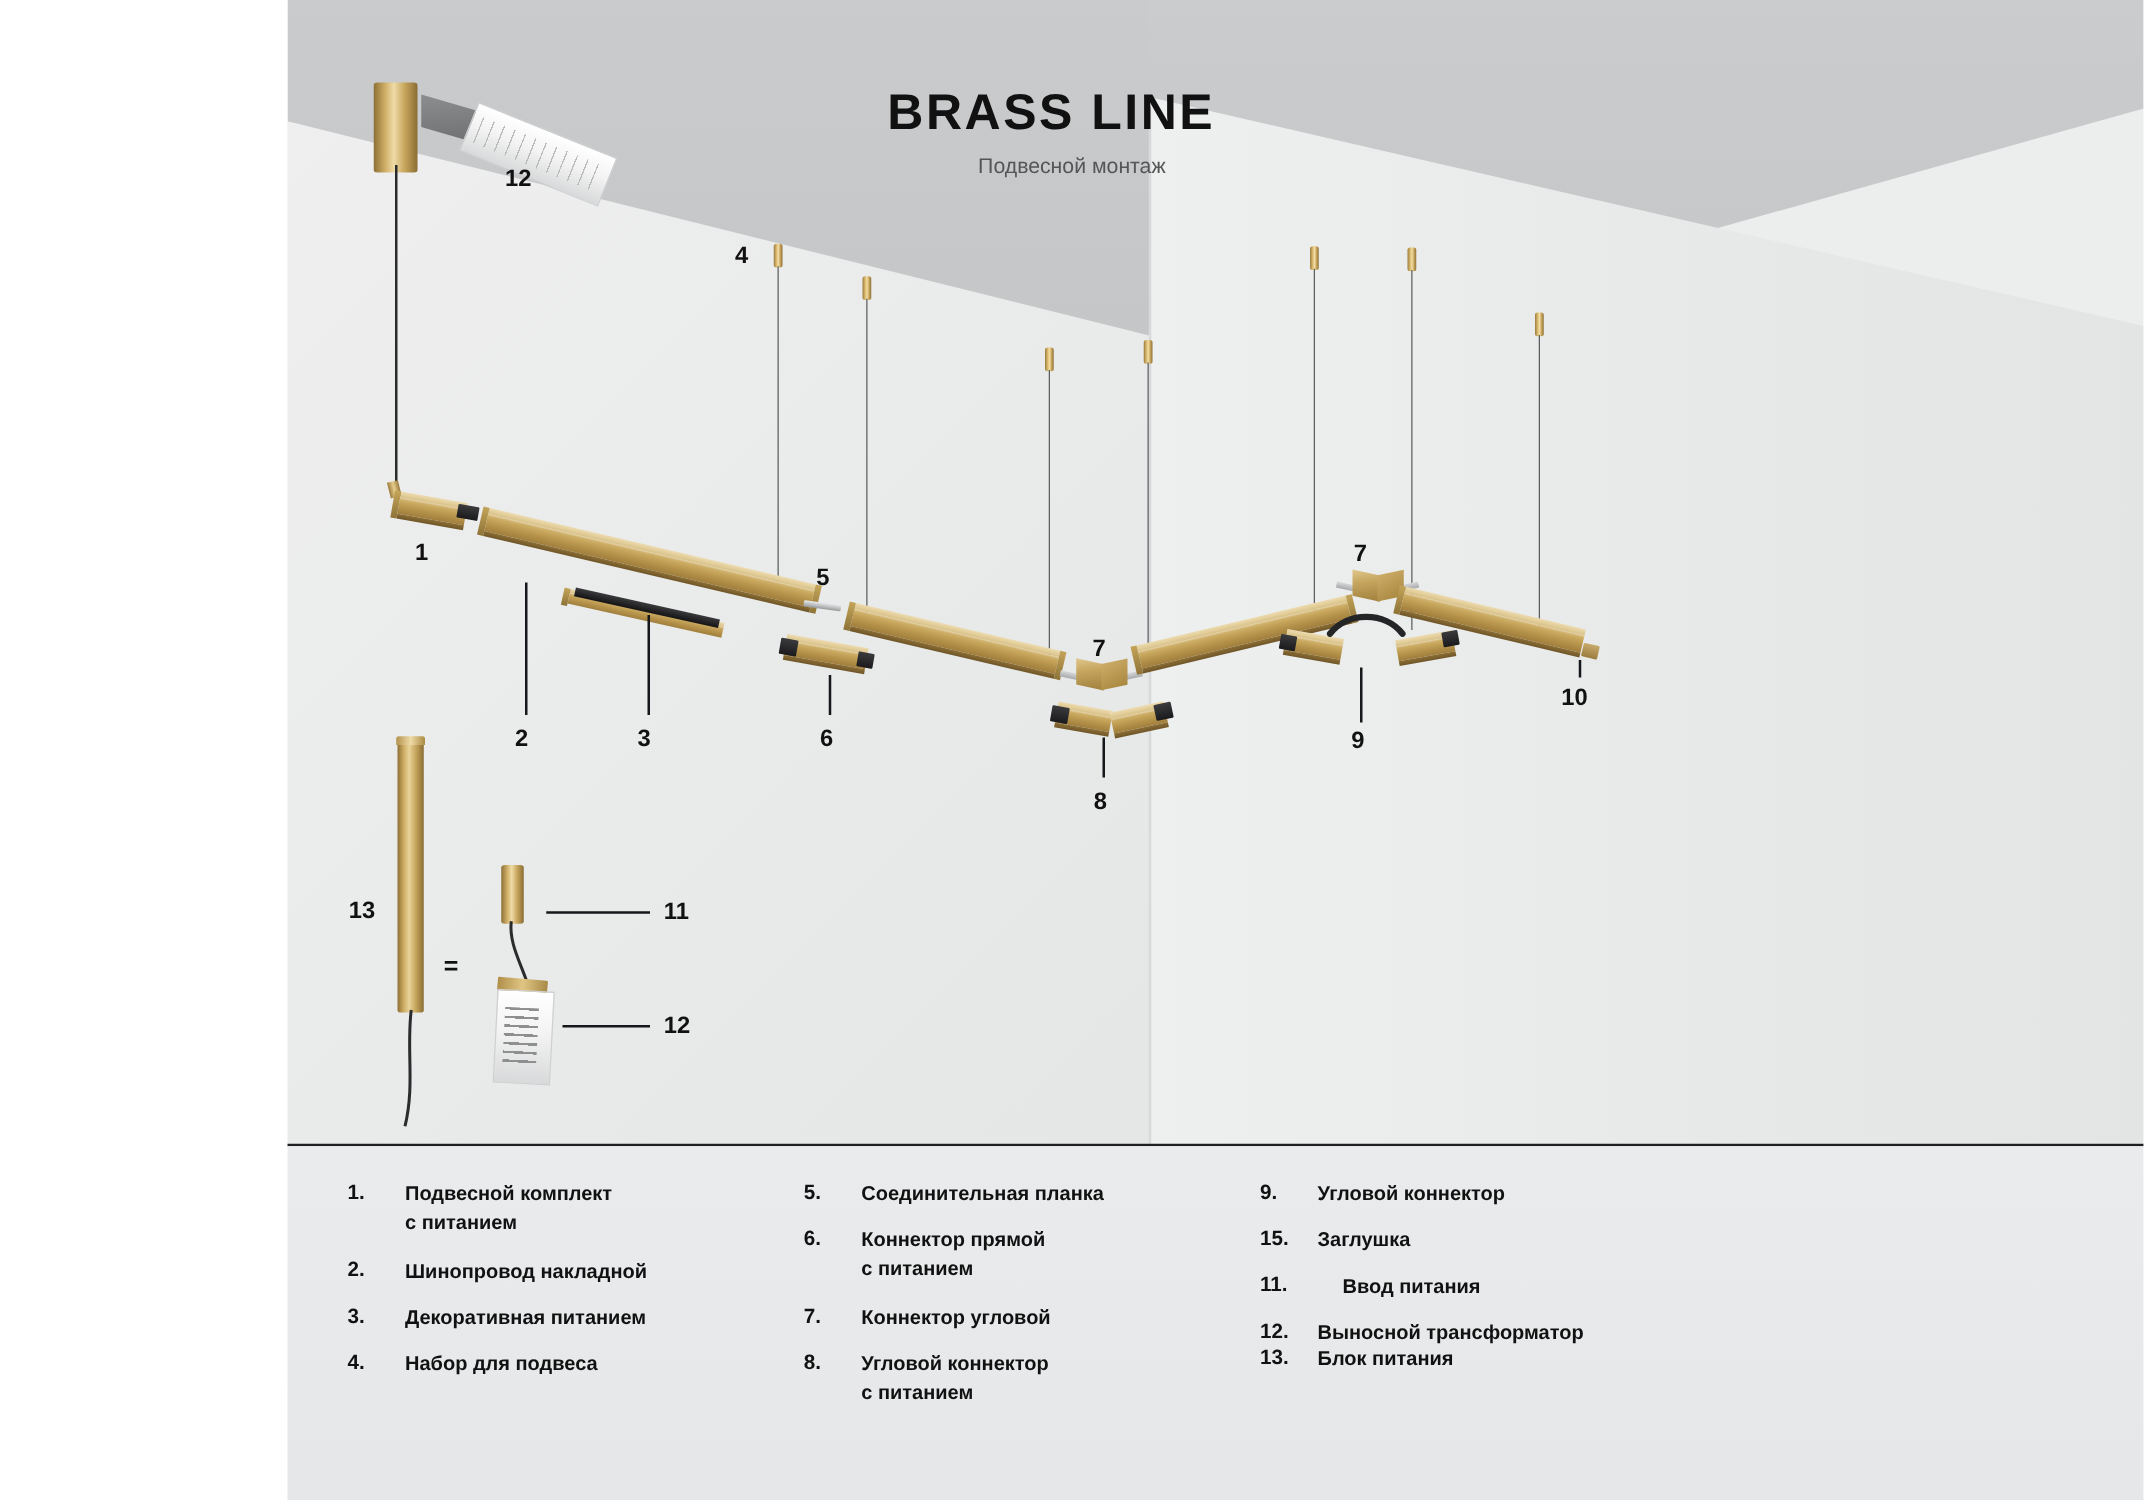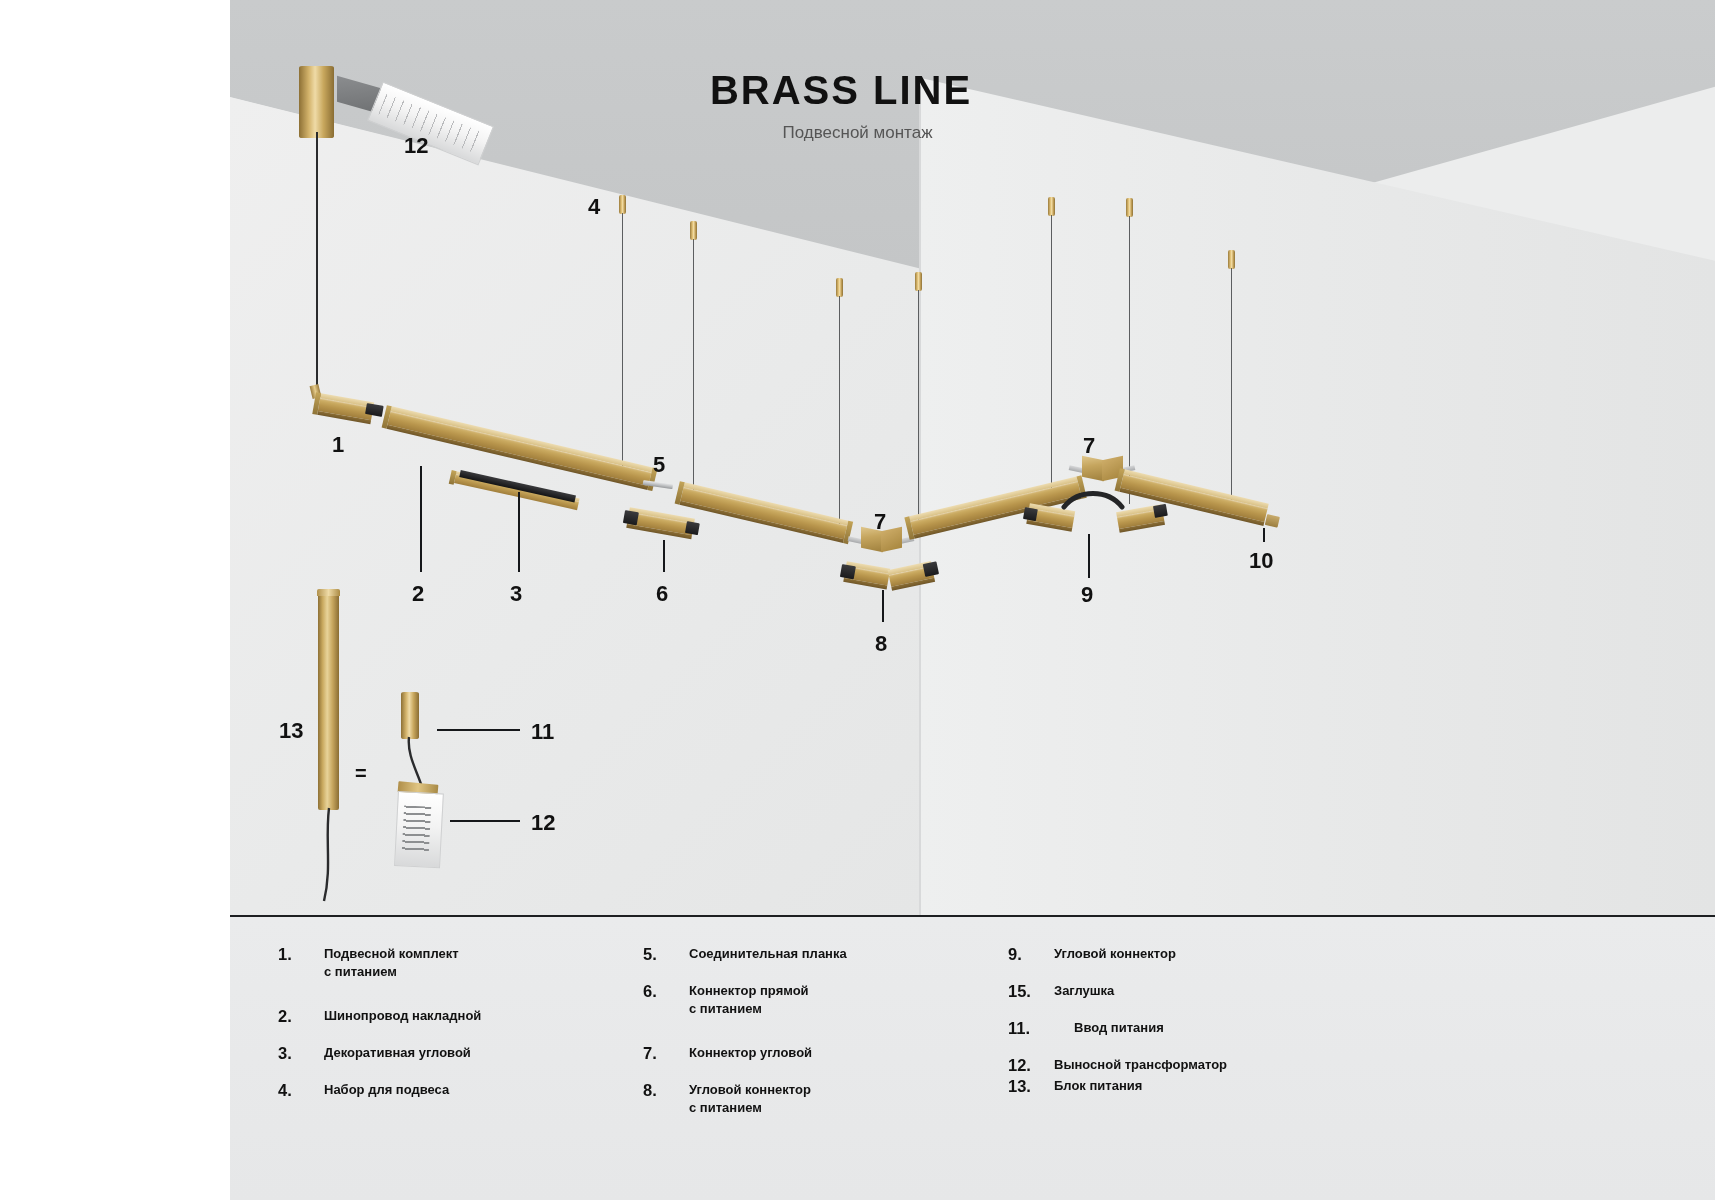--- a/index.html
+++ b/index.html
@@ -22,21 +22,21 @@
       clip-path:polygon(0 100%,0 8.5%,100% 28.5%,100% 100%);}
   .corner-edge{position:absolute;left:689px;top:86px;width:2px;height:829px;background:#d8d9da;}
 
   
   .title{position:absolute;left:0;top:68px;width:1682px;text-align:center;
       font-size:40px;font-weight:700;letter-spacing:2px;color:#111;}
   .subtitle{position:absolute;left:0;top:123px;width:1715px;text-align:center;
       font-size:17px;color:#555;font-weight:400;}
 
   
-  .num{position:absolute;font-size:22px;font-weight:700;color:#111;white-space:nowrap;}
+  .num{position:absolute;font-size:19px;font-weight:700;color:#111;white-space:nowrap;}
   .lead{position:absolute;background:#15171a;}
   .lead.v{width:1.6px;}
   .lead.h{height:1.6px;}
   .cable{position:absolute;background:#5c5e60;width:1.3px;}
   .cable-dark{position:absolute;background:#2a2b2d;width:2px;}
 
   
   .hanger{position:absolute;width:7px;height:19px;border-radius:2px;
       background:linear-gradient(90deg,#9a7b3c 0%,#e2c278 35%,#f2dda6 52%,#c6a35a 75%,#8e7238 100%);}
 
@@ -82,21 +82,21 @@
   .corner7 .blk{position:absolute;background:linear-gradient(160deg,#e0c78c 0%,#c5a55e 40%,#9e7f3c 100%);}
   .corner7 .wing{position:absolute;height:5px;background:linear-gradient(180deg,#d7d8d9,#a7a9ab);}
 
   
   .divider{position:absolute;left:230px;top:915px;width:1485px;height:2px;background:#1d1f21;}
   .legend{position:absolute;left:230px;top:917px;width:1485px;height:283px;
       background:linear-gradient(180deg,#eaebec 0%,#e6e7e8 100%);}
   .lcol{position:absolute;top:28px;}
   .lrow{position:absolute;display:flex;}
   .lnum{width:46px;font-size:16.5px;font-weight:700;color:#111;flex:none;}
-  .ltxt{font-size:13px;font-weight:700;color:#111;line-height:1.42;}
+  .ltxt{font-size:16px;font-weight:700;color:#111;line-height:1.42;}
   .eq{position:absolute;font-size:20px;font-weight:700;color:#111;}
 </style>
 </head>
 <body>
 
 <div id="page">
 
   <div class="room">
     <div class="ceiling-left"></div>
     <div class="ceiling-right"></div>
@@ -294,21 +294,21 @@
         <div class="lnum">1.</div>
         <div class="ltxt" style="white-space:pre-line;">Подвесной комплект
 с питанием</div>
       </div>
       <div class="lrow" style="top:62px;">
         <div class="lnum">2.</div>
         <div class="ltxt" style="white-space:pre-line;">Шинопровод накладной</div>
       </div>
       <div class="lrow" style="top:99px;">
         <div class="lnum">3.</div>
-        <div class="ltxt" style="white-space:pre-line;">Декоративная угловой</div>
+        <div class="ltxt" style="white-space:pre-line;">Декоративная питанием</div>
       </div>
       <div class="lrow" style="top:136px;">
         <div class="lnum">4.</div>
         <div class="ltxt" style="white-space:pre-line;">Набор для подвеса</div>
       </div>
     </div>
 
     <div class="lcol" style="left:413px;width:430px;">
       <div class="lrow" style="top:0px;">
         <div class="lnum">5.</div>

